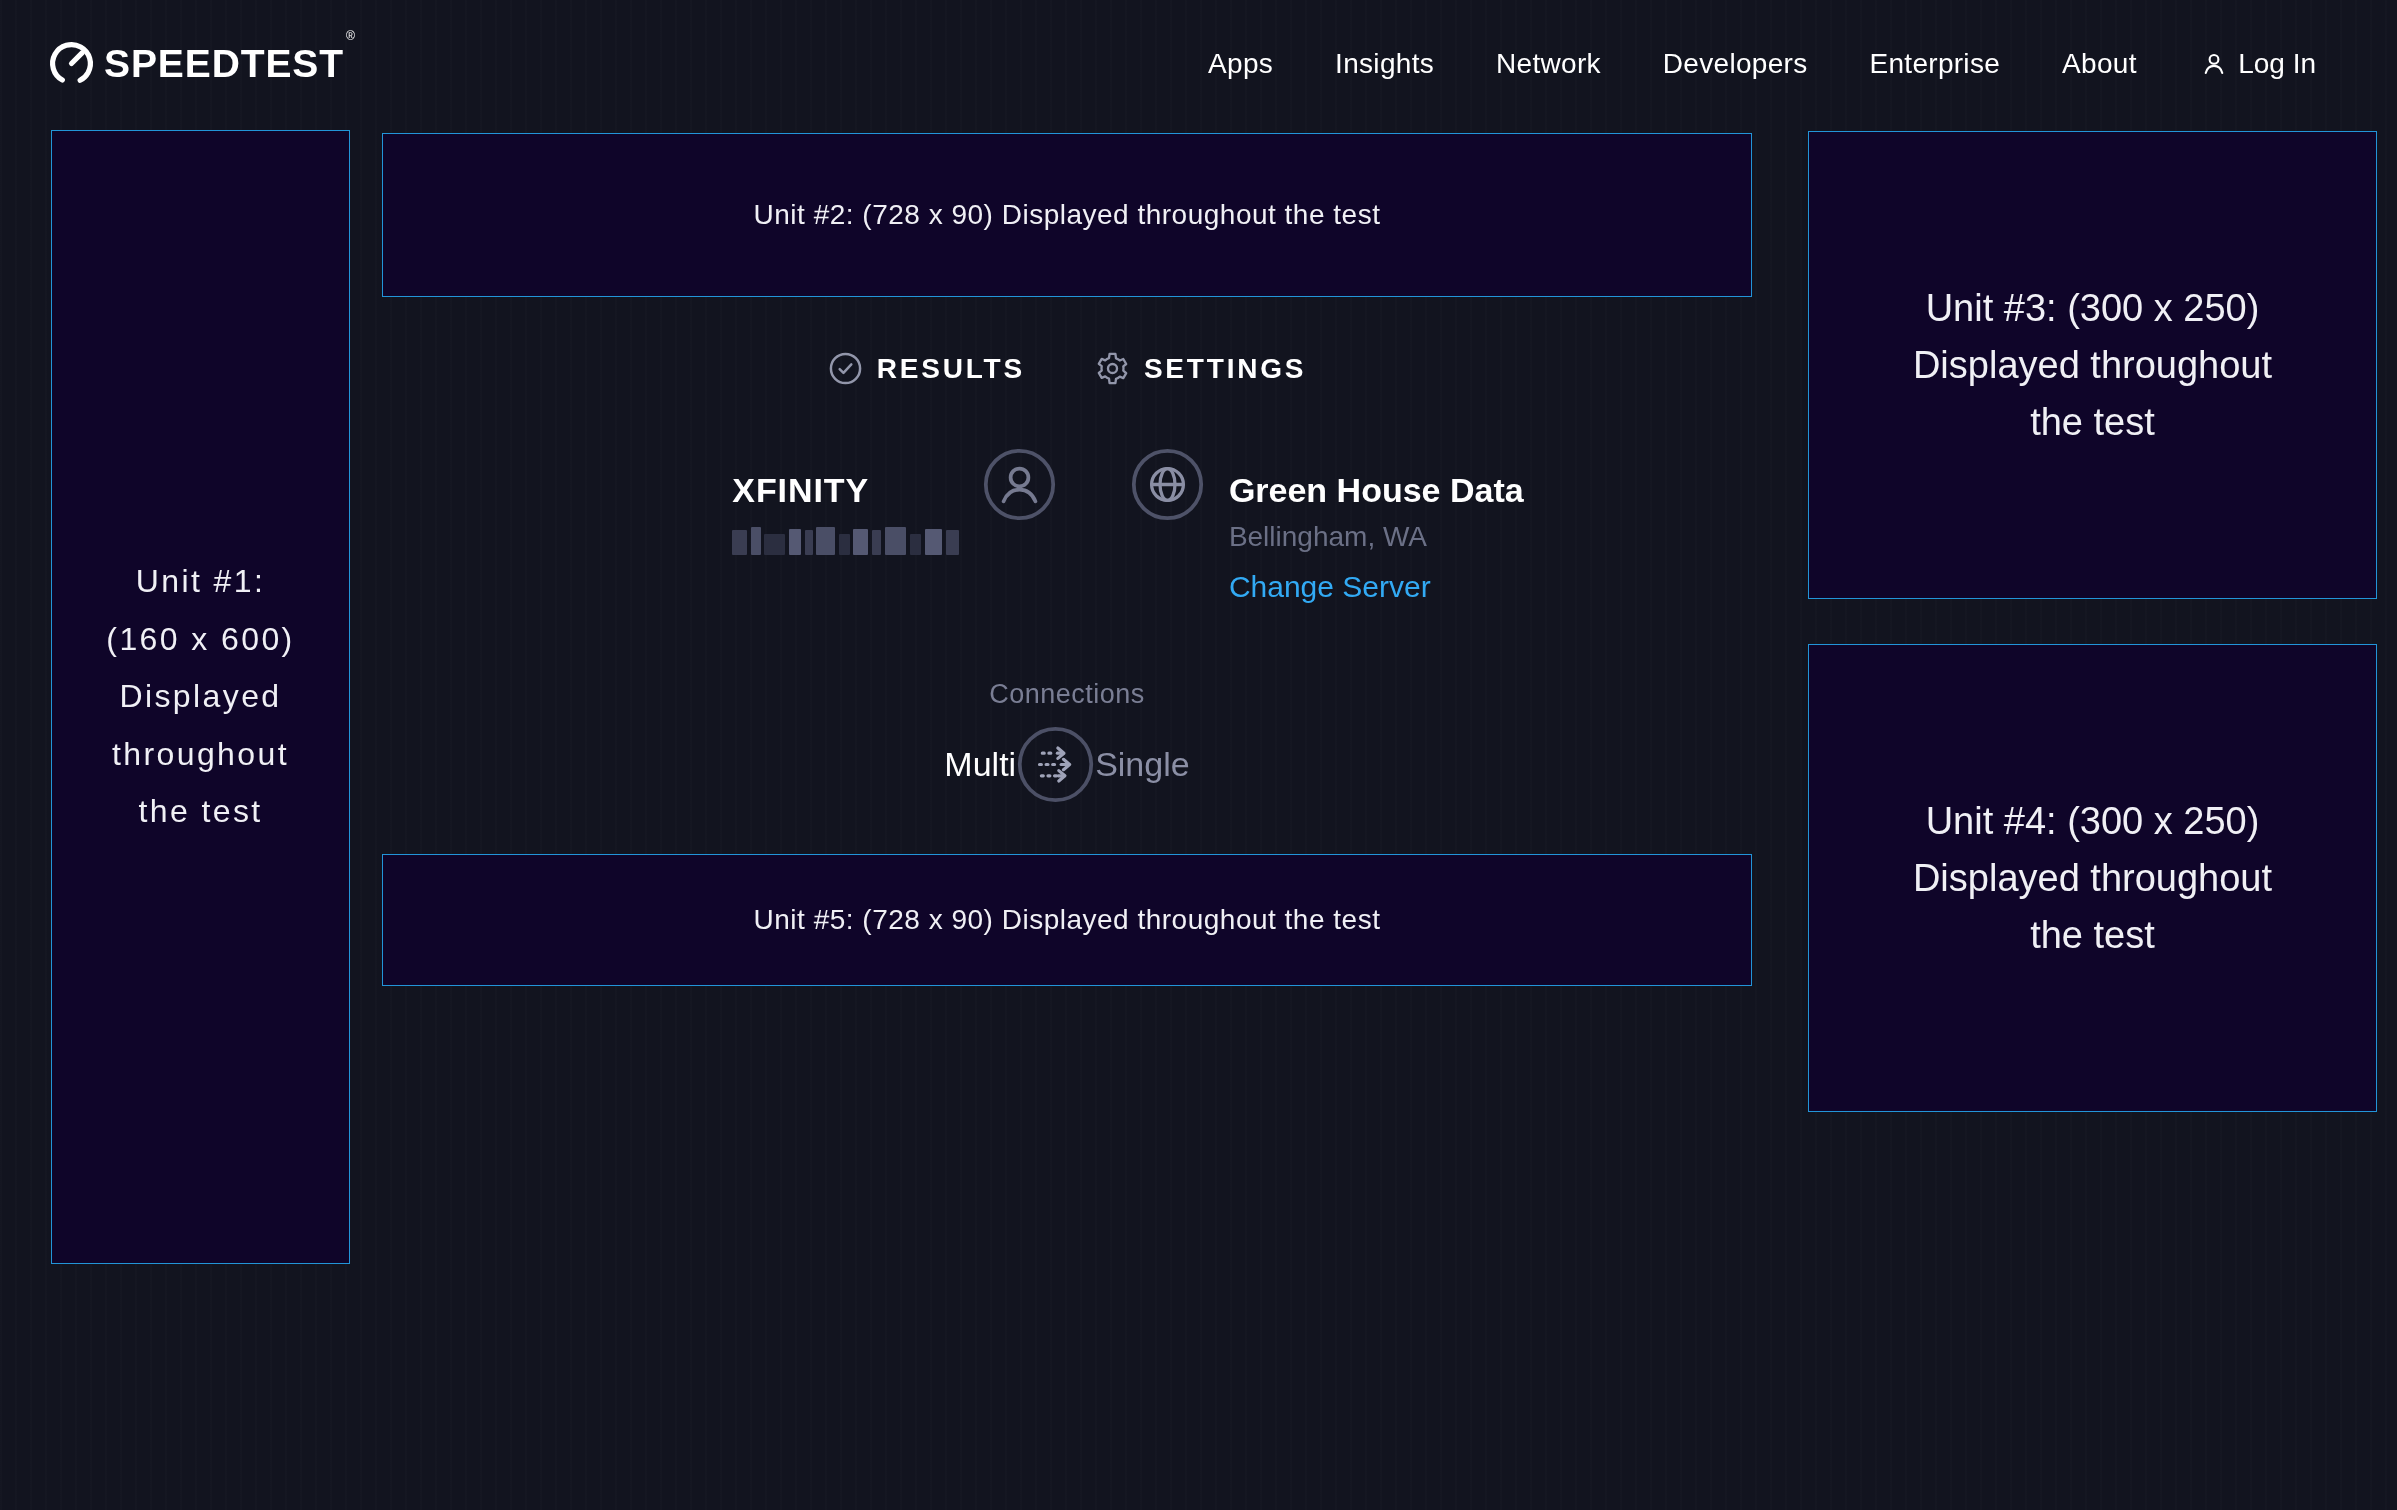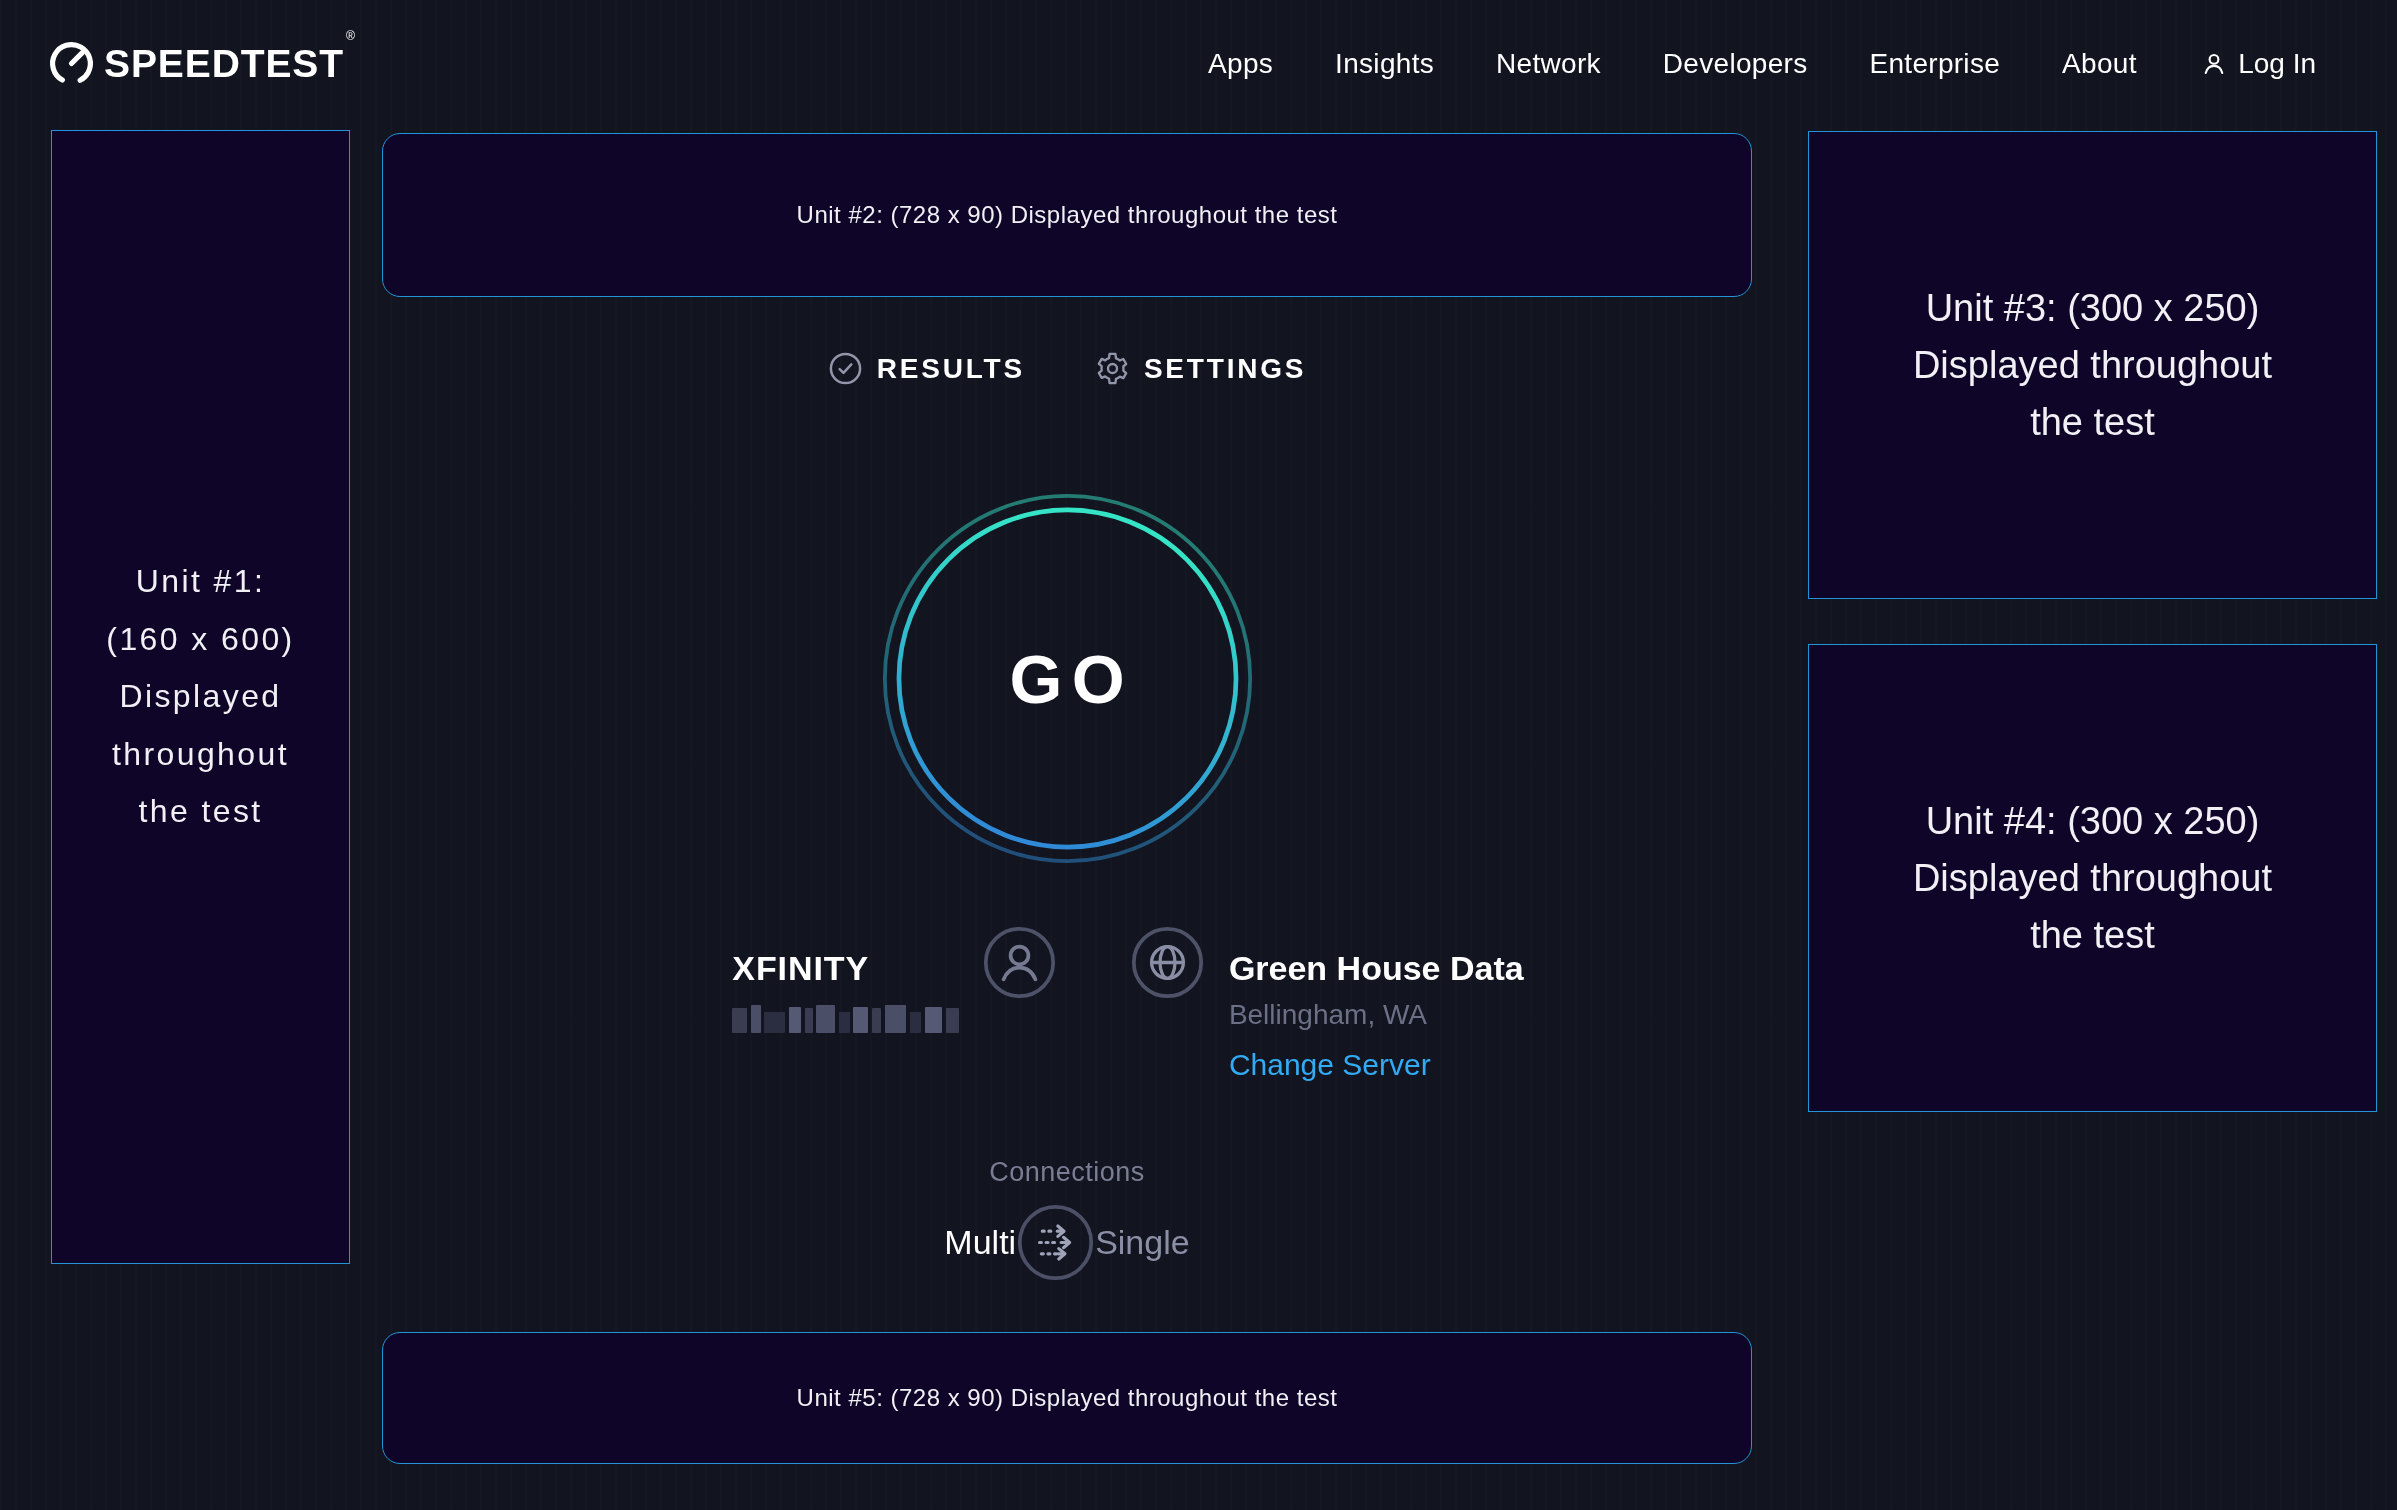--- a/index.html
+++ b/index.html
@@ -16,21 +16,21 @@
   .logo-tm{font-size:12.2px;vertical-align:top;position:relative;top:-13px;left:1.9px;font-weight:400;}
   .nav{display:flex;align-items:center;gap:62px;}
   .nav-item{font-size:28px;letter-spacing:0.3px;cursor:pointer;white-space:nowrap;}
   .login{display:flex;align-items:center;gap:9.4px;cursor:pointer;font-size:28px;}
   
   .ad{background:#0f0529;border:1.9px solid #2295d8;display:flex;flex-direction:column;align-items:center;justify-content:center;text-align:center;color:#f0f0f5;box-sizing:border-box;cursor:pointer;}
   .ad .line{display:block;}
   .ad-1{position:absolute;left:51px;top:130px;width:299px;height:1134px;font-size:32px;letter-spacing:2.4px;line-height:1.8;}
   .right-col{position:absolute;left:1780px;top:131px;width:569px;display:flex;flex-direction:column;gap:45px;padding-left:28px;}
   .ad-300{width:569px;height:468px;font-size:38px;line-height:1.5;}
-  .ad-728{width:1370px;height:164px;font-size:24px;letter-spacing:0.5px;border-radius:18px;}
+  .ad-728{width:1370px;height:164px;font-size:28px;letter-spacing:0.5px;}
   .ad-5{height:132px;margin-top:50px;}
   
   .center-col{position:absolute;left:382px;top:133px;width:1370px;display:flex;flex-direction:column;align-items:center;}
   .tabs{display:flex;align-items:center;gap:70px;margin-top:54px;}
   .tab{display:flex;align-items:center;gap:14px;cursor:pointer;}
   .tab-label{font-size:28px;font-weight:700;letter-spacing:2.8px;}
   
   .go-wrap{position:relative;width:371px;height:371px;margin-top:107px;cursor:pointer;}
   .go-label{position:absolute;inset:0;display:flex;align-items:center;justify-content:center;font-size:68px;font-weight:600;letter-spacing:9.4px;text-indent:9.4px;}
   
@@ -132,35 +132,20 @@
         <span>
           <svg width="35" height="35" viewBox="0 0 24 24" fill="none" stroke="#9296aa" stroke-width="1.6" stroke-linecap="round" stroke-linejoin="round">
             <circle cx="12" cy="12" r="3.1"></circle>
             <path d="M19.4 13.5a7.6 7.6 0 0 0 0-3l2-1.6-2-3.4-2.4 1a7.6 7.6 0 0 0-2.6-1.5L14 2h-4l-.4 2.9a7.6 7.6 0 0 0-2.6 1.5l-2.4-1-2 3.4 2 1.6a7.6 7.6 0 0 0 0 3l-2 1.6 2 3.4 2.4-1a7.6 7.6 0 0 0 2.6 1.5L10 22h4l.4-2.9a7.6 7.6 0 0 0 2.6-1.5l2.4 1 2-3.4z"></path>
           </svg>
         </span>
         <span class="tab-label">SETTINGS</span>
       </div>
     </div>
 
-    <div class="go-wrap">
-      <span>
-        <svg width="371" height="371" viewBox="0 0 394 394" fill="none">
-          <defs>
-            <linearGradient id="ringGrad" x1="0" y1="1" x2="0.25" y2="0">
-              <stop offset="0" stop-color="#2e7fd9"></stop>
-              <stop offset="1" stop-color="#35e3c6"></stop>
-            </linearGradient>
-          </defs>
-          <circle cx="197" cy="197" r="194" stroke="url(#ringGrad)" stroke-width="4" opacity="0.5"></circle>
-          <circle cx="197" cy="197" r="179" stroke="url(#ringGrad)" stroke-width="5"></circle>
-        </svg>
-      </span>
-      <span class="go-label">GO</span>
-    </div>
 
     <div class="isp-row">
       <div class="isp-group">
         <div class="isp-col">
           <span class="isp-name">XFINITY</span>
           <span class="redacted">
             <i style="width:15px"></i>
               <i style="width:9.4px"></i>
               <i style="width:21px"></i>
               <i style="width:12.2px"></i>

